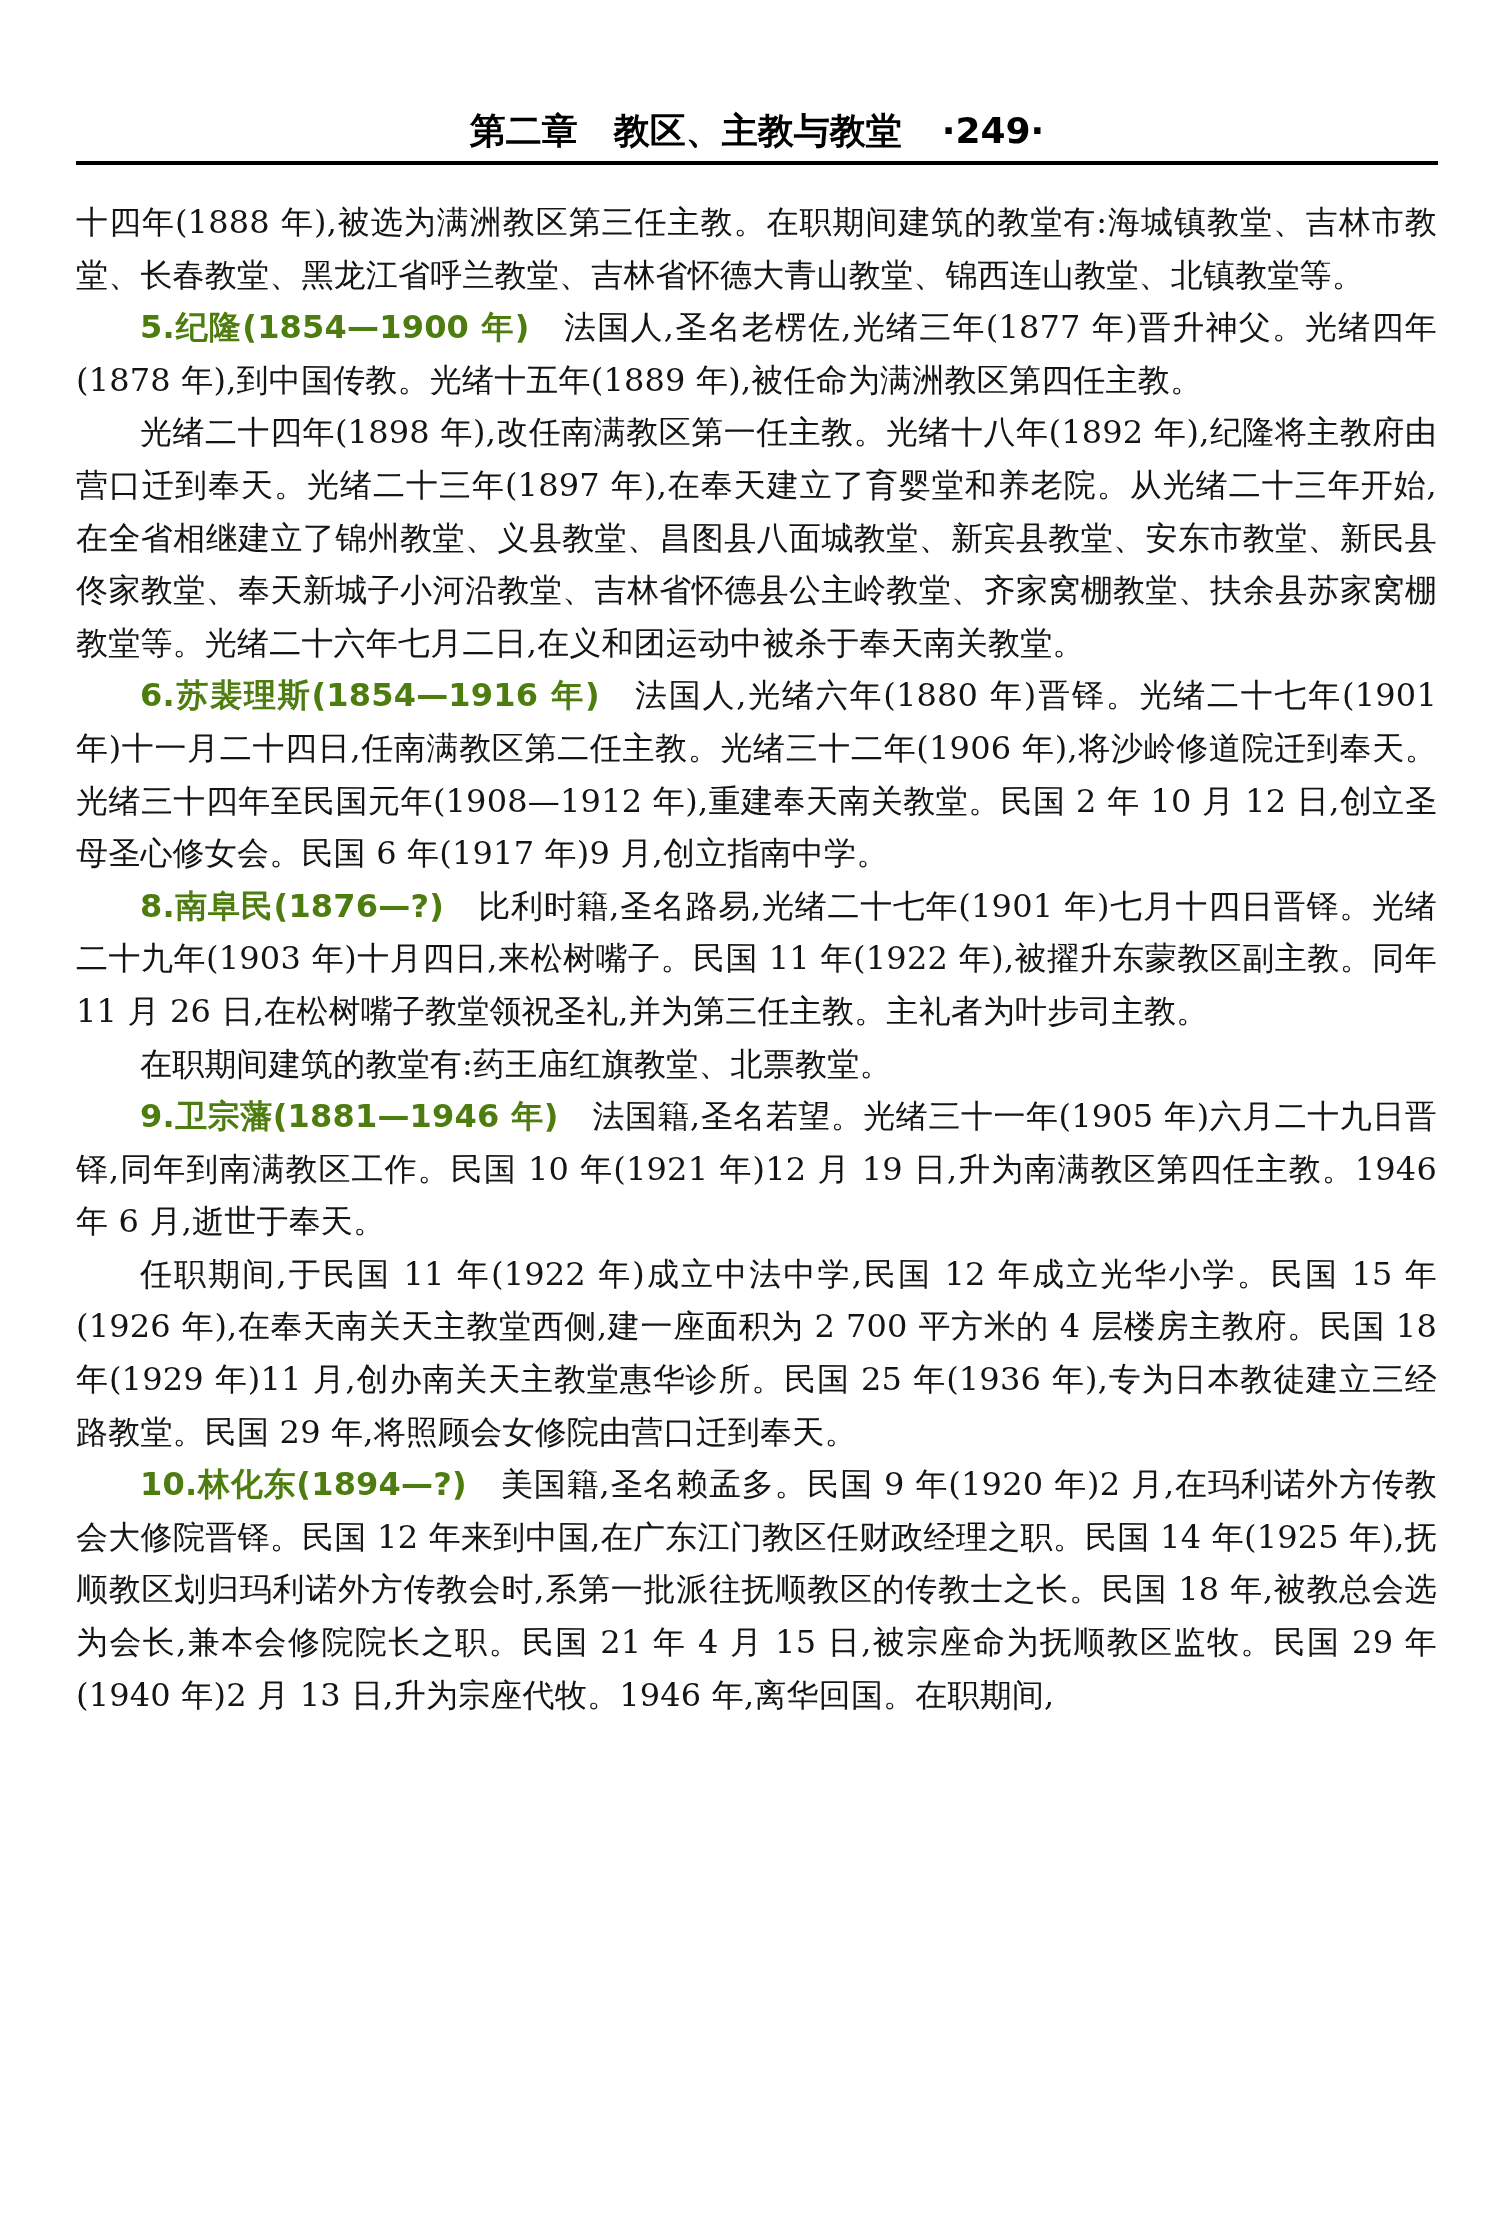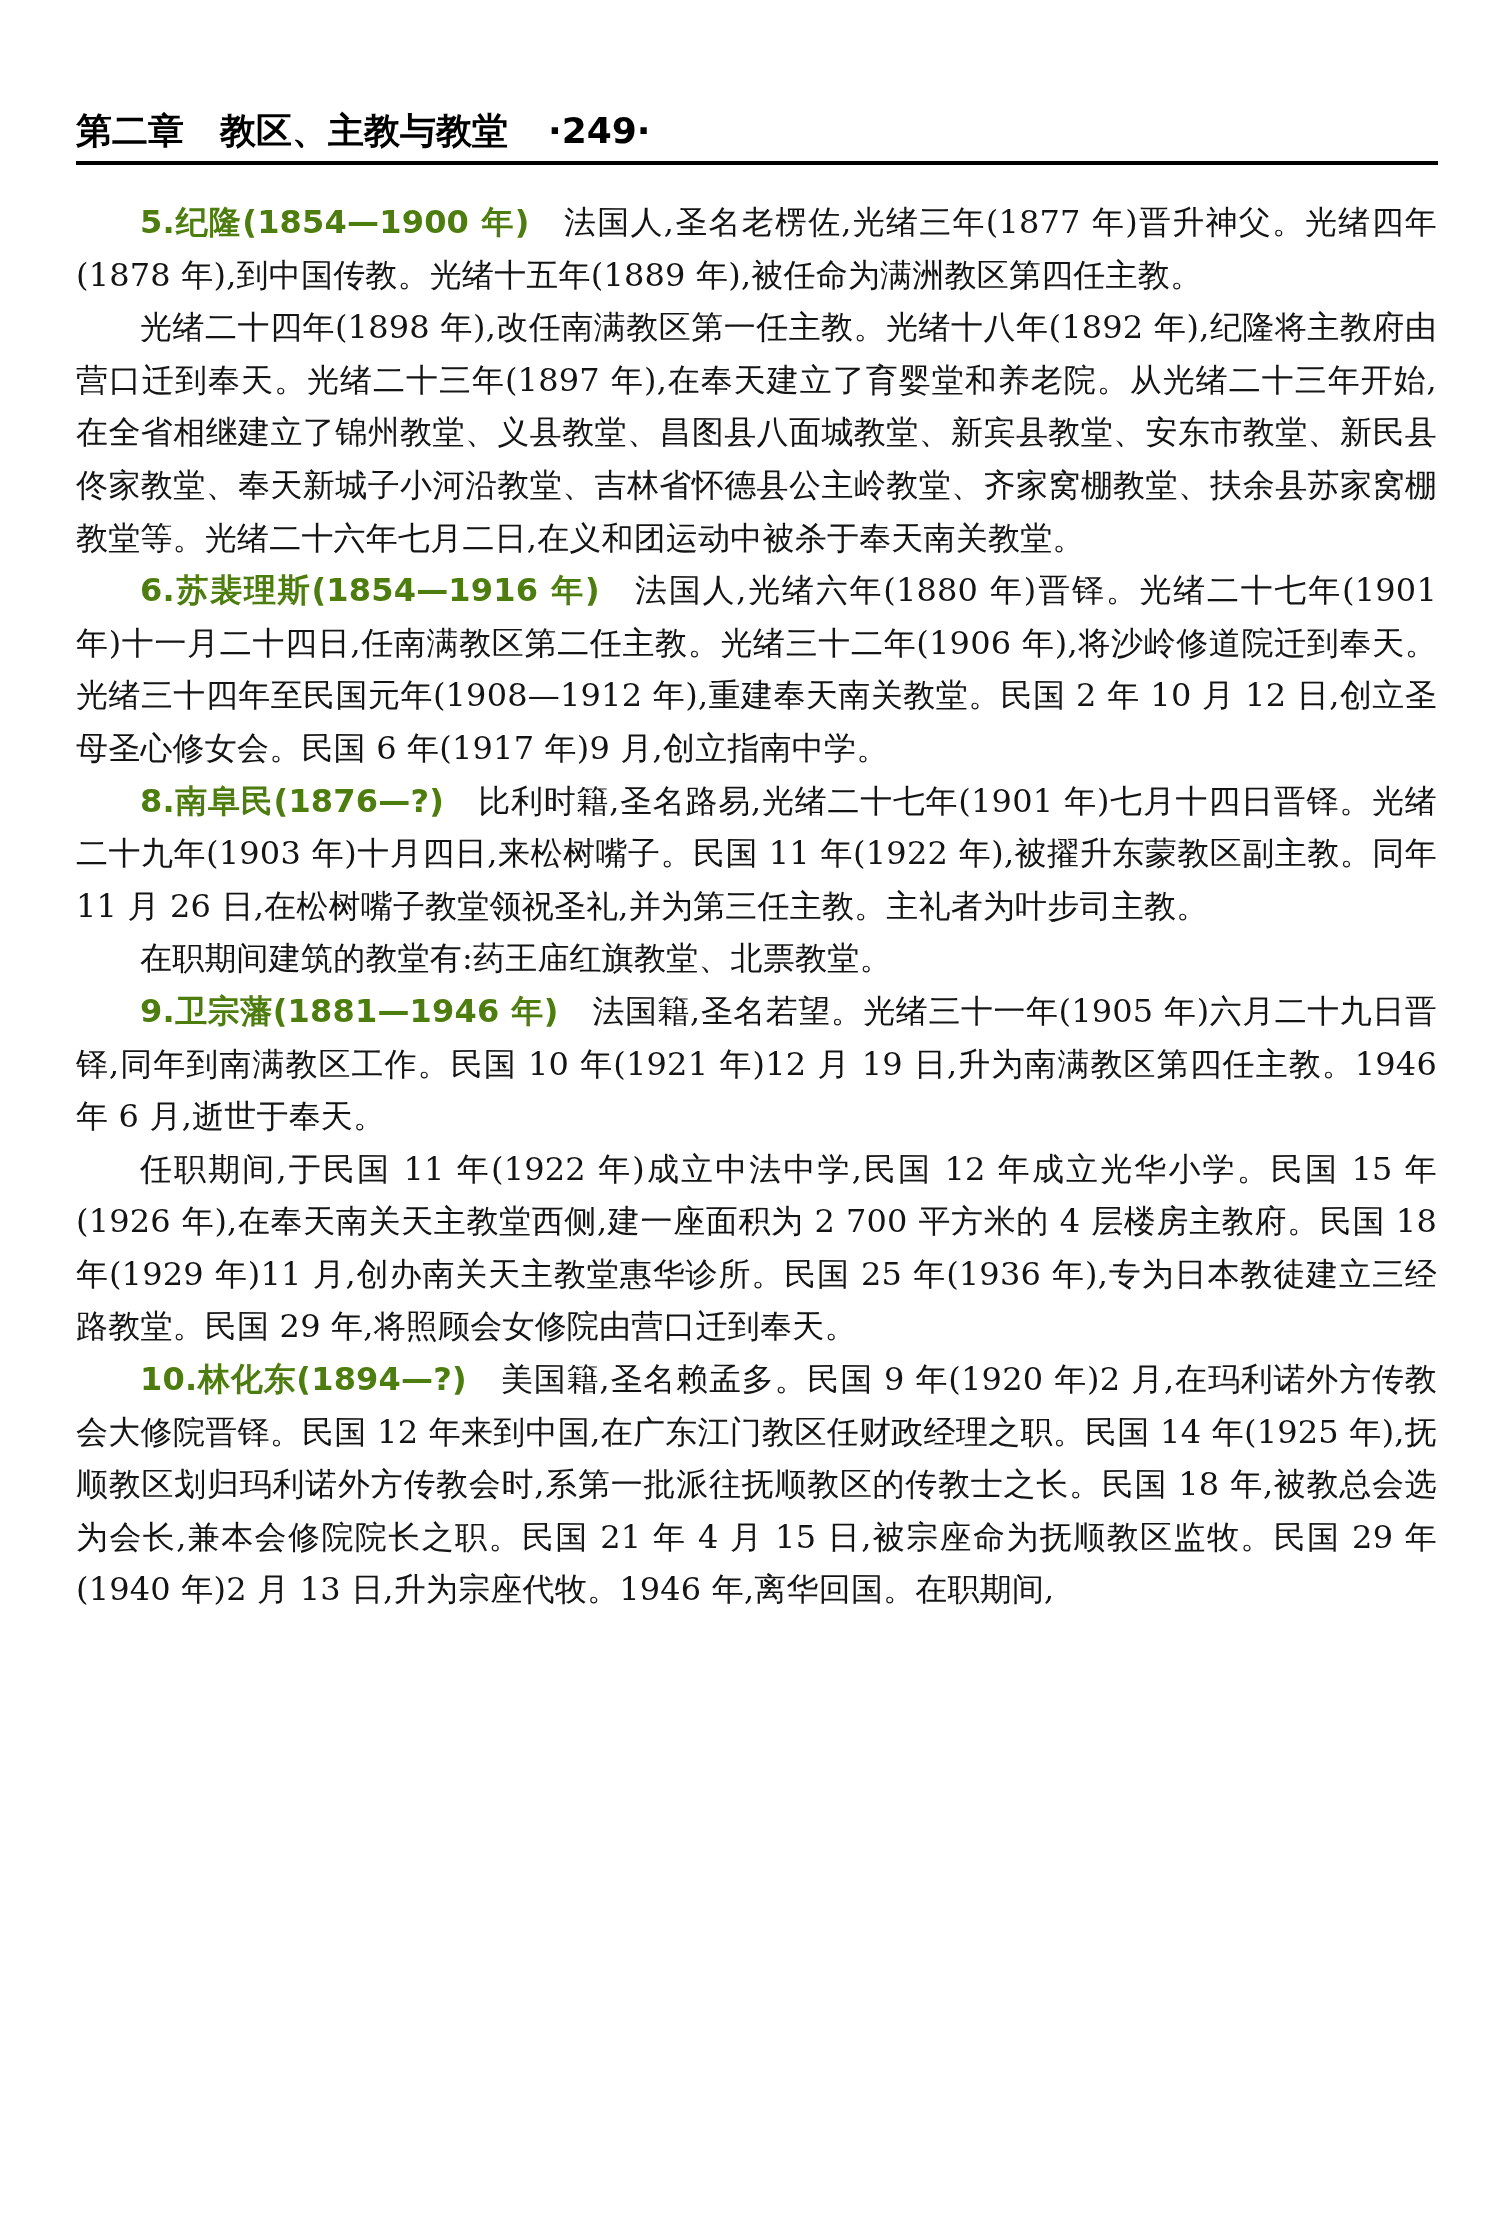--- a/index.html
+++ b/index.html
@@ -14,21 +14,21 @@
     color: #141414;
   }
   .page-header {
     position: absolute;
     top: 110px;
     left: 76px;
     right: 62px;
   }
   .running-head {
     display: flex;
-    justify-content: flex-start;
+    justify-content: center;
     align-items: baseline;
     gap: 40px;
     font-family: "DejaVu Sans", "Liberation Sans", sans-serif;
     font-weight: 700;
     font-size: 36px;
     line-height: 42px;
     color: #000000;
     white-space: nowrap;
   }
   .header-rule {
@@ -62,20 +62,21 @@
   <header class="page-header">
     <div class="running-head">
       <span>第二章　教区、主教与教堂</span>
       <span>·249·</span>
     </div>
     <div class="header-rule"></div>
   </header>
 
   <main class="page-body">
 
+  <p class="para"><span>十四年(1888 年),被选为满洲教区第三任主教。在职期间建筑的教堂有:海城镇教堂、吉林市教堂、长春教堂、黑龙江省呼兰教堂、吉林省怀德大青山教堂、锦西连山教堂、北镇教堂等。</span></p>
       <p class="para indent"><b class="lead">5.纪隆(1854—1900 年)</b><span>法国人,圣名老楞佐,光绪三年(1877 年)晋升神父。光绪四年(1878 年),到中国传教。光绪十五年(1889 年),被任命为满洲教区第四任主教。</span></p>
       <p class="para indent"><span>光绪二十四年(1898 年),改任南满教区第一任主教。光绪十八年(1892 年),纪隆将主教府由营口迁到奉天。光绪二十三年(1897 年),在奉天建立了育婴堂和养老院。从光绪二十三年开始,在全省相继建立了锦州教堂、义县教堂、昌图县八面城教堂、新宾县教堂、安东市教堂、新民县佟家教堂、奉天新城子小河沿教堂、吉林省怀德县公主岭教堂、齐家窝棚教堂、扶余县苏家窝棚教堂等。光绪二十六年七月二日,在义和团运动中被杀于奉天南关教堂。</span></p>
       <p class="para indent"><b class="lead">6.苏裴理斯(1854—1916 年)</b><span>法国人,光绪六年(1880 年)晋铎。光绪二十七年(1901 年)十一月二十四日,任南满教区第二任主教。光绪三十二年(1906 年),将沙岭修道院迁到奉天。光绪三十四年至民国元年(1908—1912 年),重建奉天南关教堂。民国 2 年 10 月 12 日,创立圣母圣心修女会。民国 6 年(1917 年)9 月,创立指南中学。</span></p>
       <p class="para indent"><b class="lead">8.南阜民(1876—?)</b><span>比利时籍,圣名路易,光绪二十七年(1901 年)七月十四日晋铎。光绪二十九年(1903 年)十月四日,来松树嘴子。民国 11 年(1922 年),被擢升东蒙教区副主教。同年 11 月 26 日,在松树嘴子教堂领祝圣礼,并为第三任主教。主礼者为叶步司主教。</span></p>
       <p class="para indent"><span>在职期间建筑的教堂有:药王庙红旗教堂、北票教堂。</span></p>
       <p class="para indent"><b class="lead">9.卫宗藩(1881—1946 年)</b><span>法国籍,圣名若望。光绪三十一年(1905 年)六月二十九日晋铎,同年到南满教区工作。民国 10 年(1921 年)12 月 19 日,升为南满教区第四任主教。1946 年 6 月,逝世于奉天。</span></p>
       <p class="para indent"><span>任职期间,于民国 11 年(1922 年)成立中法中学,民国 12 年成立光华小学。民国 15 年(1926 年),在奉天南关天主教堂西侧,建一座面积为 2 700 平方米的 4 层楼房主教府。民国 18 年(1929 年)11 月,创办南关天主教堂惠华诊所。民国 25 年(1936 年),专为日本教徒建立三经路教堂。民国 29 年,将照顾会女修院由营口迁到奉天。</span></p>
       <p class="para indent"><b class="lead">10.林化东(1894—?)</b><span>美国籍,圣名赖孟多。民国 9 年(1920 年)2 月,在玛利诺外方传教会大修院晋铎。民国 12 年来到中国,在广东江门教区任财政经理之职。民国 14 年(1925 年),抚顺教区划归玛利诺外方传教会时,系第一批派往抚顺教区的传教士之长。民国 18 年,被教总会选为会长,兼本会修院院长之职。民国 21 年 4 月 15 日,被宗座命为抚顺教区监牧。民国 29 年(1940 年)2 月 13 日,升为宗座代牧。1946 年,离华回国。在职期间,</span></p>
     </main>
 </div>

